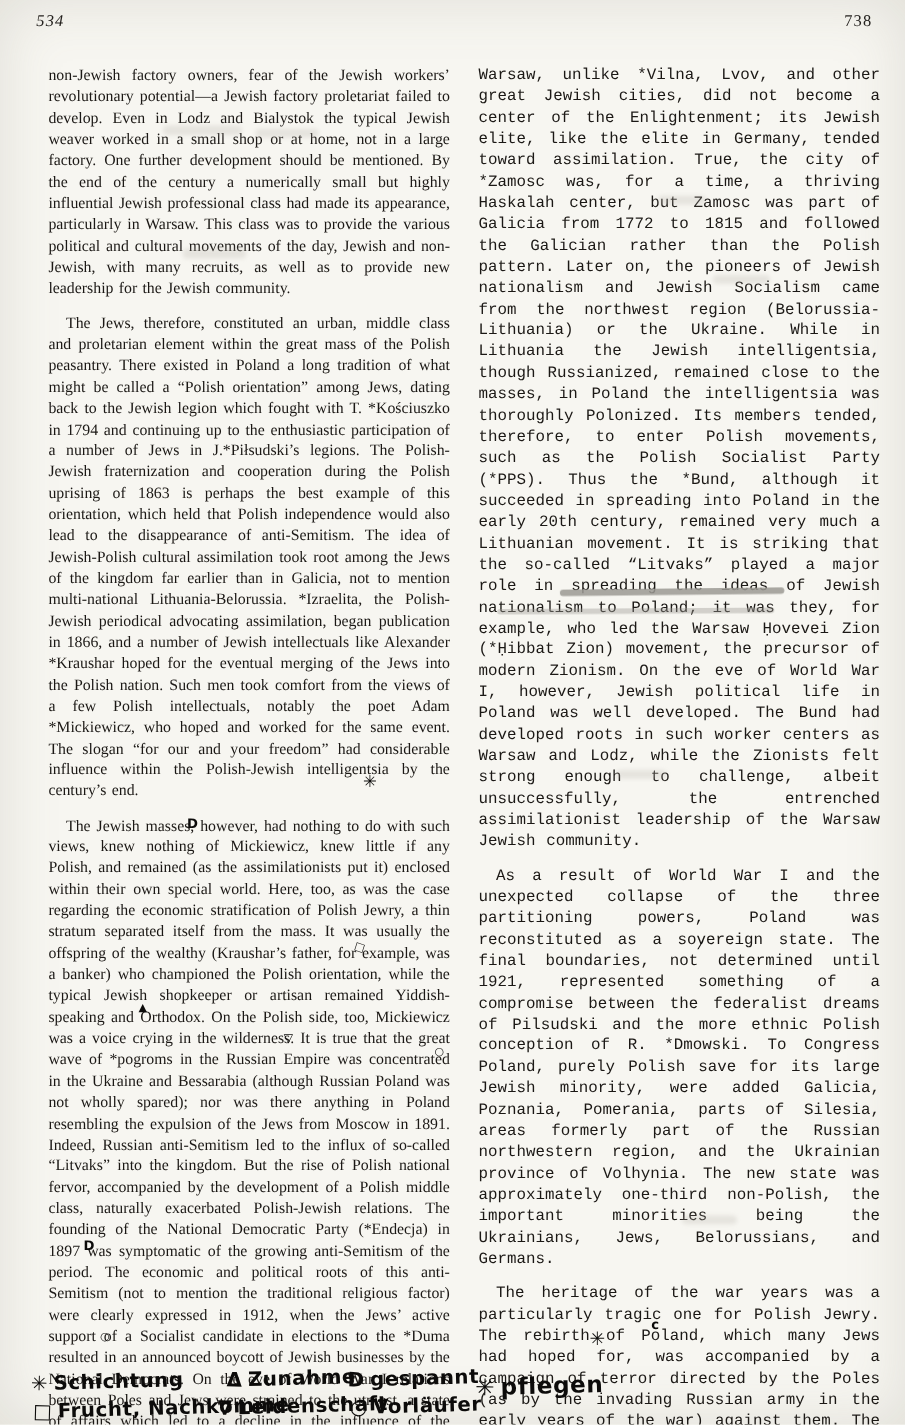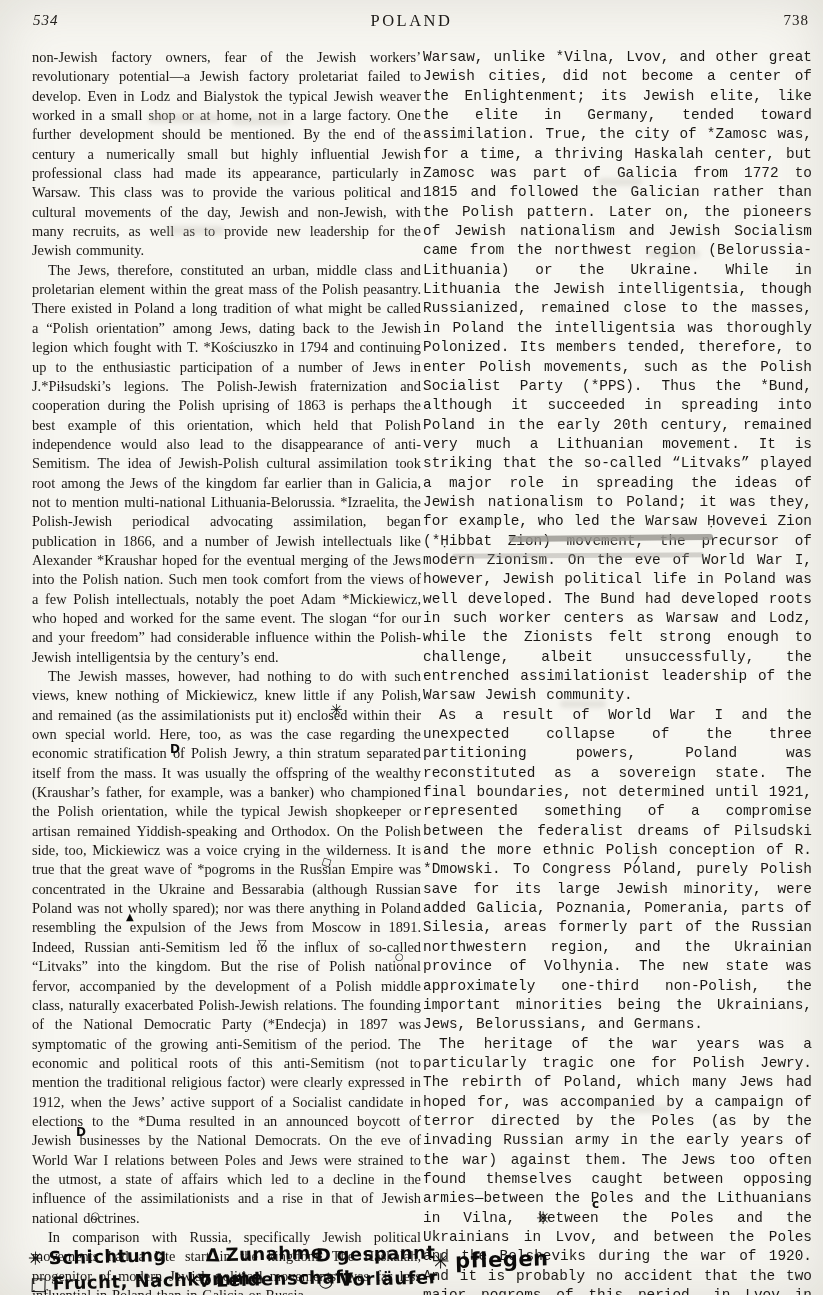--- a/index.html
+++ b/index.html
@@ -5,29 +5,29 @@
   html,body{margin:0;padding:0;}
   body{
     width:823px;height:1295px;overflow:hidden;position:relative;
     background:#f7f6f1;
     font-family:"Liberation Serif",serif;color:#171513;
   }
   .page{position:absolute;inset:0;box-shadow:inset 0 0 55px rgba(120,115,100,.18);}
   
   .hdr-num{position:absolute;top:12px;font-size:15px;letter-spacing:1px;color:#24211e;}
   .hdr-num.left{left:33px;font-style:italic;}
-  .hdr-num.right{right:14px;}
+  .hdr-num.right{right:30px;}
   .hdr-title{position:absolute;top:11px;left:0;width:100%;text-align:center;
     font-size:16.5px;letter-spacing:2.5px;color:#1b1916;}
   
   .col{position:absolute;top:48px;width:389px;text-align:justify;
     font-size:14.4px;line-height:19.35px;word-spacing:1.2px;color:#1b1815;}
   .col.left{left:32px;}
   .col.right{left:423px;font-family:Liberation Mono, monospace;}
-  .col p{margin:0;text-indent:16px;}
+  .col p{margin:12px;text-indent:16px;}
   .col p.noindent{text-indent:0;}
   .section-head{margin:10px 0 2px;text-align:center;font-size:15.5px;font-weight:normal;
     letter-spacing:2.5px;text-indent:0;color:#14110e;}
   
   .marker{position:absolute;background:#9c9a94;border-radius:3px;filter:blur(.5px);}
   
   .smudge{position:absolute;background:#b8b4ac;opacity:.28;border-radius:4px;filter:blur(2px);}
   
   .hand{position:absolute;font-family:"DejaVu Sans",sans-serif;font-weight:bold;color:#0c0b0a;
     white-space:nowrap;transform:rotate(-1.6deg);}
@@ -35,21 +35,20 @@
   .legend{font-size:17px;letter-spacing:.5px;}
   .mark{position:absolute;font-family:"DejaVu Sans",sans-serif;font-weight:bold;color:#0c0b0a;
     line-height:1;}
 </style>
 </head>
 <body>
 
 <div class="page">
 
   <span class="hdr-num left">534</span>
-  <div class="hdr-title">POLAND</div>
   <span class="hdr-num right">738</span>
 
   <div class="col left">
     <p class="noindent">non-Jewish factory owners, fear of the Jewish workers’ revolutionary potential—a Jewish factory proletariat failed to develop. Even in Lodz and Bialystok the typical Jewish weaver worked in a small shop or at home, not in a large factory. One further development should be mentioned. By the end of the century a numerically small but highly influential Jewish professional class had made its appearance, particularly in Warsaw. This class was to provide the various political and cultural movements of the day, Jewish and non-Jewish, with many recruits, as well as to provide new leadership for the Jewish community.</p>
     <p>The Jews, therefore, constituted an urban, middle class and proletarian element within the great mass of the Polish peasantry. There existed in Poland a long tradition of what might be called a “Polish orientation” among Jews, dating back to the Jewish legion which fought with T. *Kościuszko in 1794 and continuing up to the enthusiastic participation of a number of Jews in J.*Piłsudski’s legions. The Polish-Jewish fraternization and cooperation during the Polish uprising of 1863 is perhaps the best example of this orientation, which held that Polish independence would also lead to the disappearance of anti-Semitism. The idea of Jewish-Polish cultural assimilation took root among the Jews of the kingdom far earlier than in Galicia, not to mention multi-national Lithuania-Belorussia. *Izraelita, the Polish-Jewish periodical advocating assimilation, began publication in 1866, and a number of Jewish intellectuals like Alexander *Kraushar hoped for the eventual merging of the Jews into the Polish nation. Such men took comfort from the views of a few Polish intellectuals, notably the poet Adam *Mickiewicz, who hoped and worked for the same event. The slogan “for our and your freedom” had considerable influence within the Polish-Jewish intelligentsia by the century’s end.</p>
     <p>The Jewish masses, however, had nothing to do with such views, knew nothing of Mickiewicz, knew little if any Polish, and remained (as the assimilationists put it) enclosed within their own special world. Here, too, as was the case regarding the economic stratification of Polish Jewry, a thin stratum separated itself from the mass. It was usually the offspring of the wealthy (Kraushar’s father, for example, was a banker) who championed the Polish orientation, while the typical Jewish shopkeeper or artisan remained Yiddish-speaking and Orthodox. On the Polish side, too, Mickiewicz was a voice crying in the wilderness. It is true that the great wave of *pogroms in the Russian Empire was concentrated in the Ukraine and Bessarabia (although Russian Poland was not wholly spared); nor was there anything in Poland resembling the expulsion of the Jews from Moscow in 1891. Indeed, Russian anti-Semitism led to the influx of so-called “Litvaks” into the kingdom. But the rise of Polish national fervor, accompanied by the development of a Polish middle class, naturally exacerbated Polish-Jewish relations. The founding of the National Democratic Party (*Endecja) in 1897 was symptomatic of the growing anti-Semitism of the period. The economic and political roots of this anti-Semitism (not to mention the traditional religious factor) were clearly expressed in 1912, when the Jews’ active support of a Socialist candidate in elections to the *Duma resulted in an announced boycott of Jewish businesses by the National Democrats. On the eve of World War I relations between Poles and Jews were strained to the utmost, a state of affairs which led to a decline in the influence of the assimilationists and a rise in that of Jewish national doctrines.</p>
     <p>In comparison with Russia, specifically Jewish political movements had a late start in the kingdom. The Haskalah, progenitor of modern Jewish political movements, was far less influential in Poland than in Galicia or Russia.</p>
   </div>
 
   <div class="col right">

